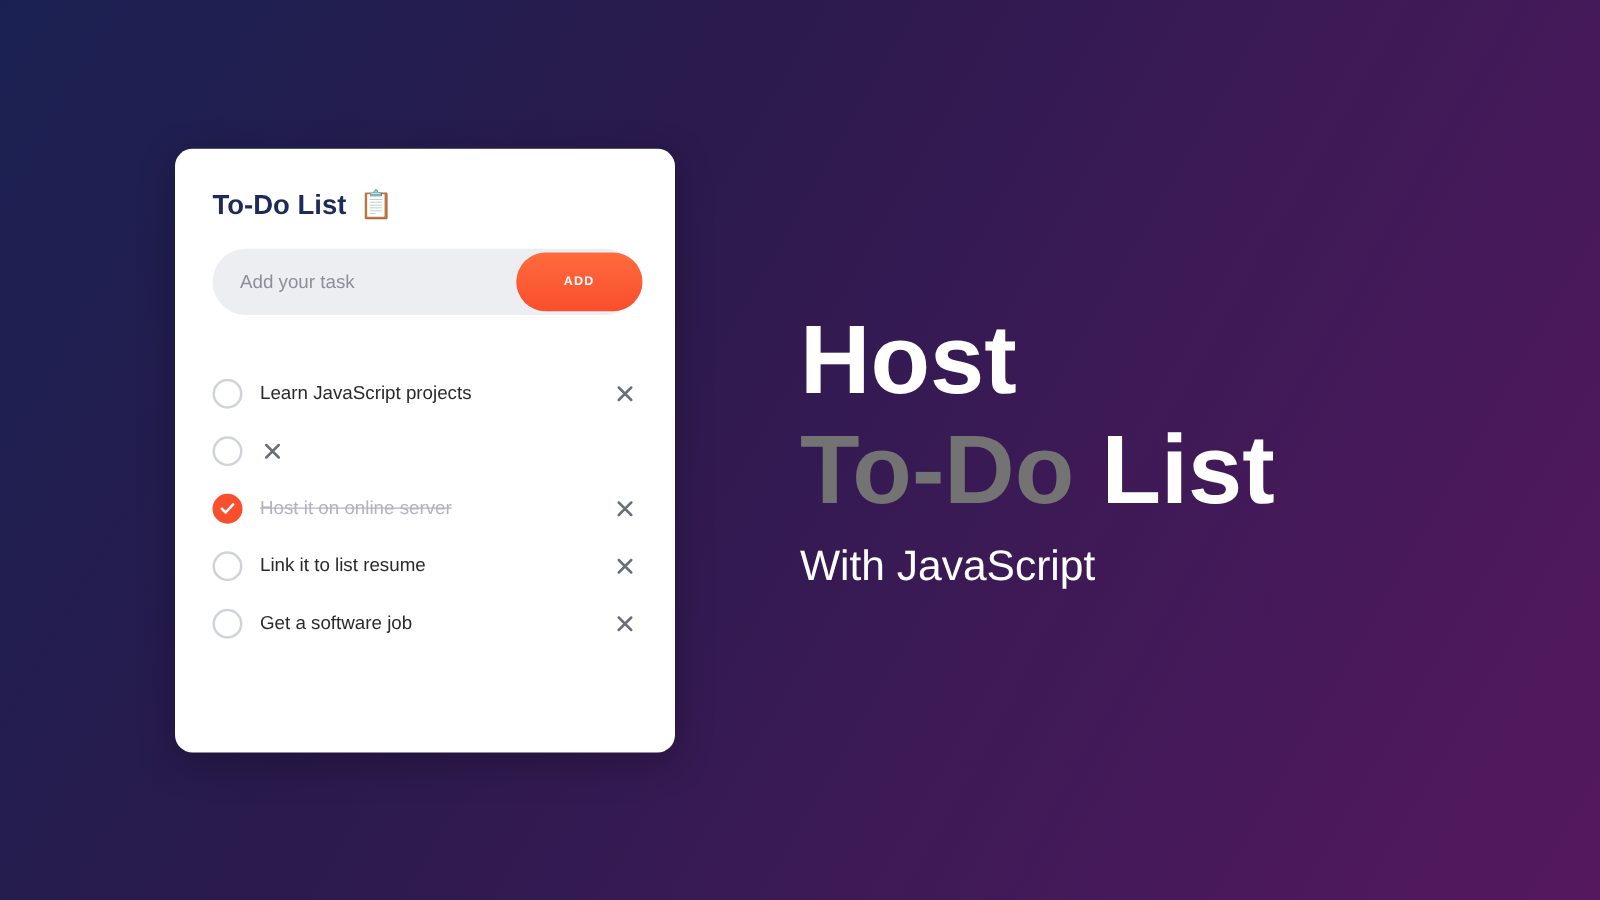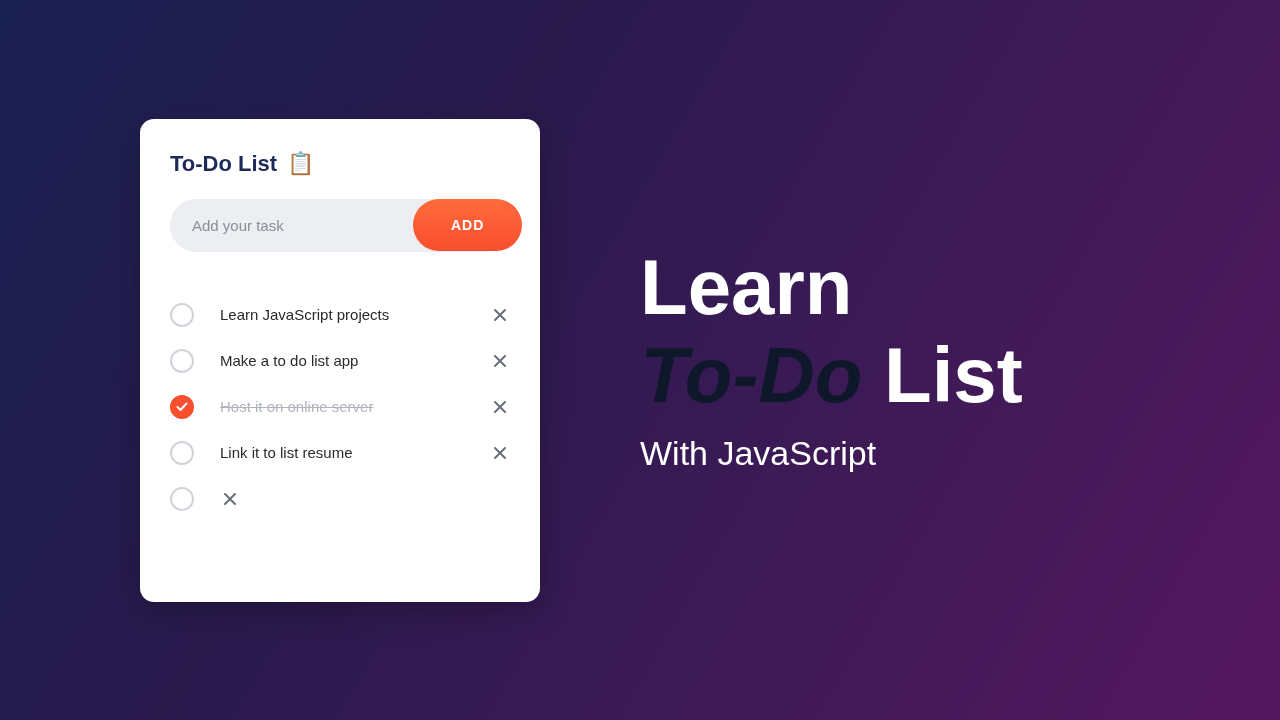--- a/index.html
+++ b/index.html
@@ -57,33 +57,33 @@
     }
     .task-input::placeholder {
       color: #8b8f98;
     }
     .add-button {
       background: linear-gradient(180deg, #ff6b3d 0%, #f94e2d 100%);
       color: #fff;
       border: none;
       border-radius: 40px;
       padding: 18px 38px;
-      font-size: 14px;
+      font-size: 10px;
       font-weight: 700;
       letter-spacing: 1px;
       cursor: pointer;
     }
     .todo-list {
       list-style: none;
     }
     .todo-item {
       display: flex;
       align-items: center;
       padding: 11px 0;
-      gap: 26px;
+      gap: 14px;
     }
     .check-circle {
       width: 24px;
       height: 24px;
       border-radius: 50%;
       border: 2px solid #d0d4da;
       flex-shrink: 0;
       display: flex;
       align-items: center;
       justify-content: center;
@@ -122,22 +122,21 @@
       font-weight: 800;
       line-height: 1.05;
     }
     .hero-line2 {
       font-size: 78px;
       font-weight: 800;
       line-height: 1.05;
       margin-top: 6px;
     }
     .accent {
-      color: #0f172a;
-      font-style: italic;
+      color: #737373;
     }
     .hero-sub {
       font-size: 34px;
       font-weight: 500;
       margin-top: 18px;
     }
   </style>
 </head>
 <body>
 
@@ -157,21 +156,20 @@
         <span class="check-circle"></span>
         <span class="todo-text">Learn JavaScript projects</span>
         <span class="delete-btn">
           <svg width="14" height="14" viewBox="0 0 14 14">
             <path d="M2 2 L12 12 M12 2 L2 12" stroke="currentColor" stroke-width="2" stroke-linecap="round"></path>
           </svg>
         </span>
       </li>
       <li class="todo-item">
         <span class="check-circle"></span>
-        <span class="todo-text">Make a to do list app</span>
         <span class="delete-btn">
           <svg width="14" height="14" viewBox="0 0 14 14">
             <path d="M2 2 L12 12 M12 2 L2 12" stroke="currentColor" stroke-width="2" stroke-linecap="round"></path>
           </svg>
         </span>
       </li>
       <li class="todo-item">
         <span class="check-circle checked">
           <svg width="12" height="10" viewBox="0 0 12 10" fill="none">
             <path d="M1.5 5L4.5 8L10.5 1.5" stroke="#fff" stroke-width="2" stroke-linecap="round" stroke-linejoin="round"></path>
@@ -188,28 +186,29 @@
         <span class="check-circle"></span>
         <span class="todo-text">Link it to list resume</span>
         <span class="delete-btn">
           <svg width="14" height="14" viewBox="0 0 14 14">
             <path d="M2 2 L12 12 M12 2 L2 12" stroke="currentColor" stroke-width="2" stroke-linecap="round"></path>
           </svg>
         </span>
       </li>
       <li class="todo-item">
         <span class="check-circle"></span>
+        <span class="todo-text">Get a software job</span>
         <span class="delete-btn">
           <svg width="14" height="14" viewBox="0 0 14 14">
             <path d="M2 2 L12 12 M12 2 L2 12" stroke="currentColor" stroke-width="2" stroke-linecap="round"></path>
           </svg>
         </span>
       </li>
     </ul>
 </div>
 
 <div class="hero">
-  <div class="hero-line1">Learn</div>
+  <div class="hero-line1">Host</div>
   <div class="hero-line2">
     <span class="accent">To-Do</span><span> List</span>
   </div>
   <div class="hero-sub">With JavaScript</div>
 </div>
 
 </body></html>

